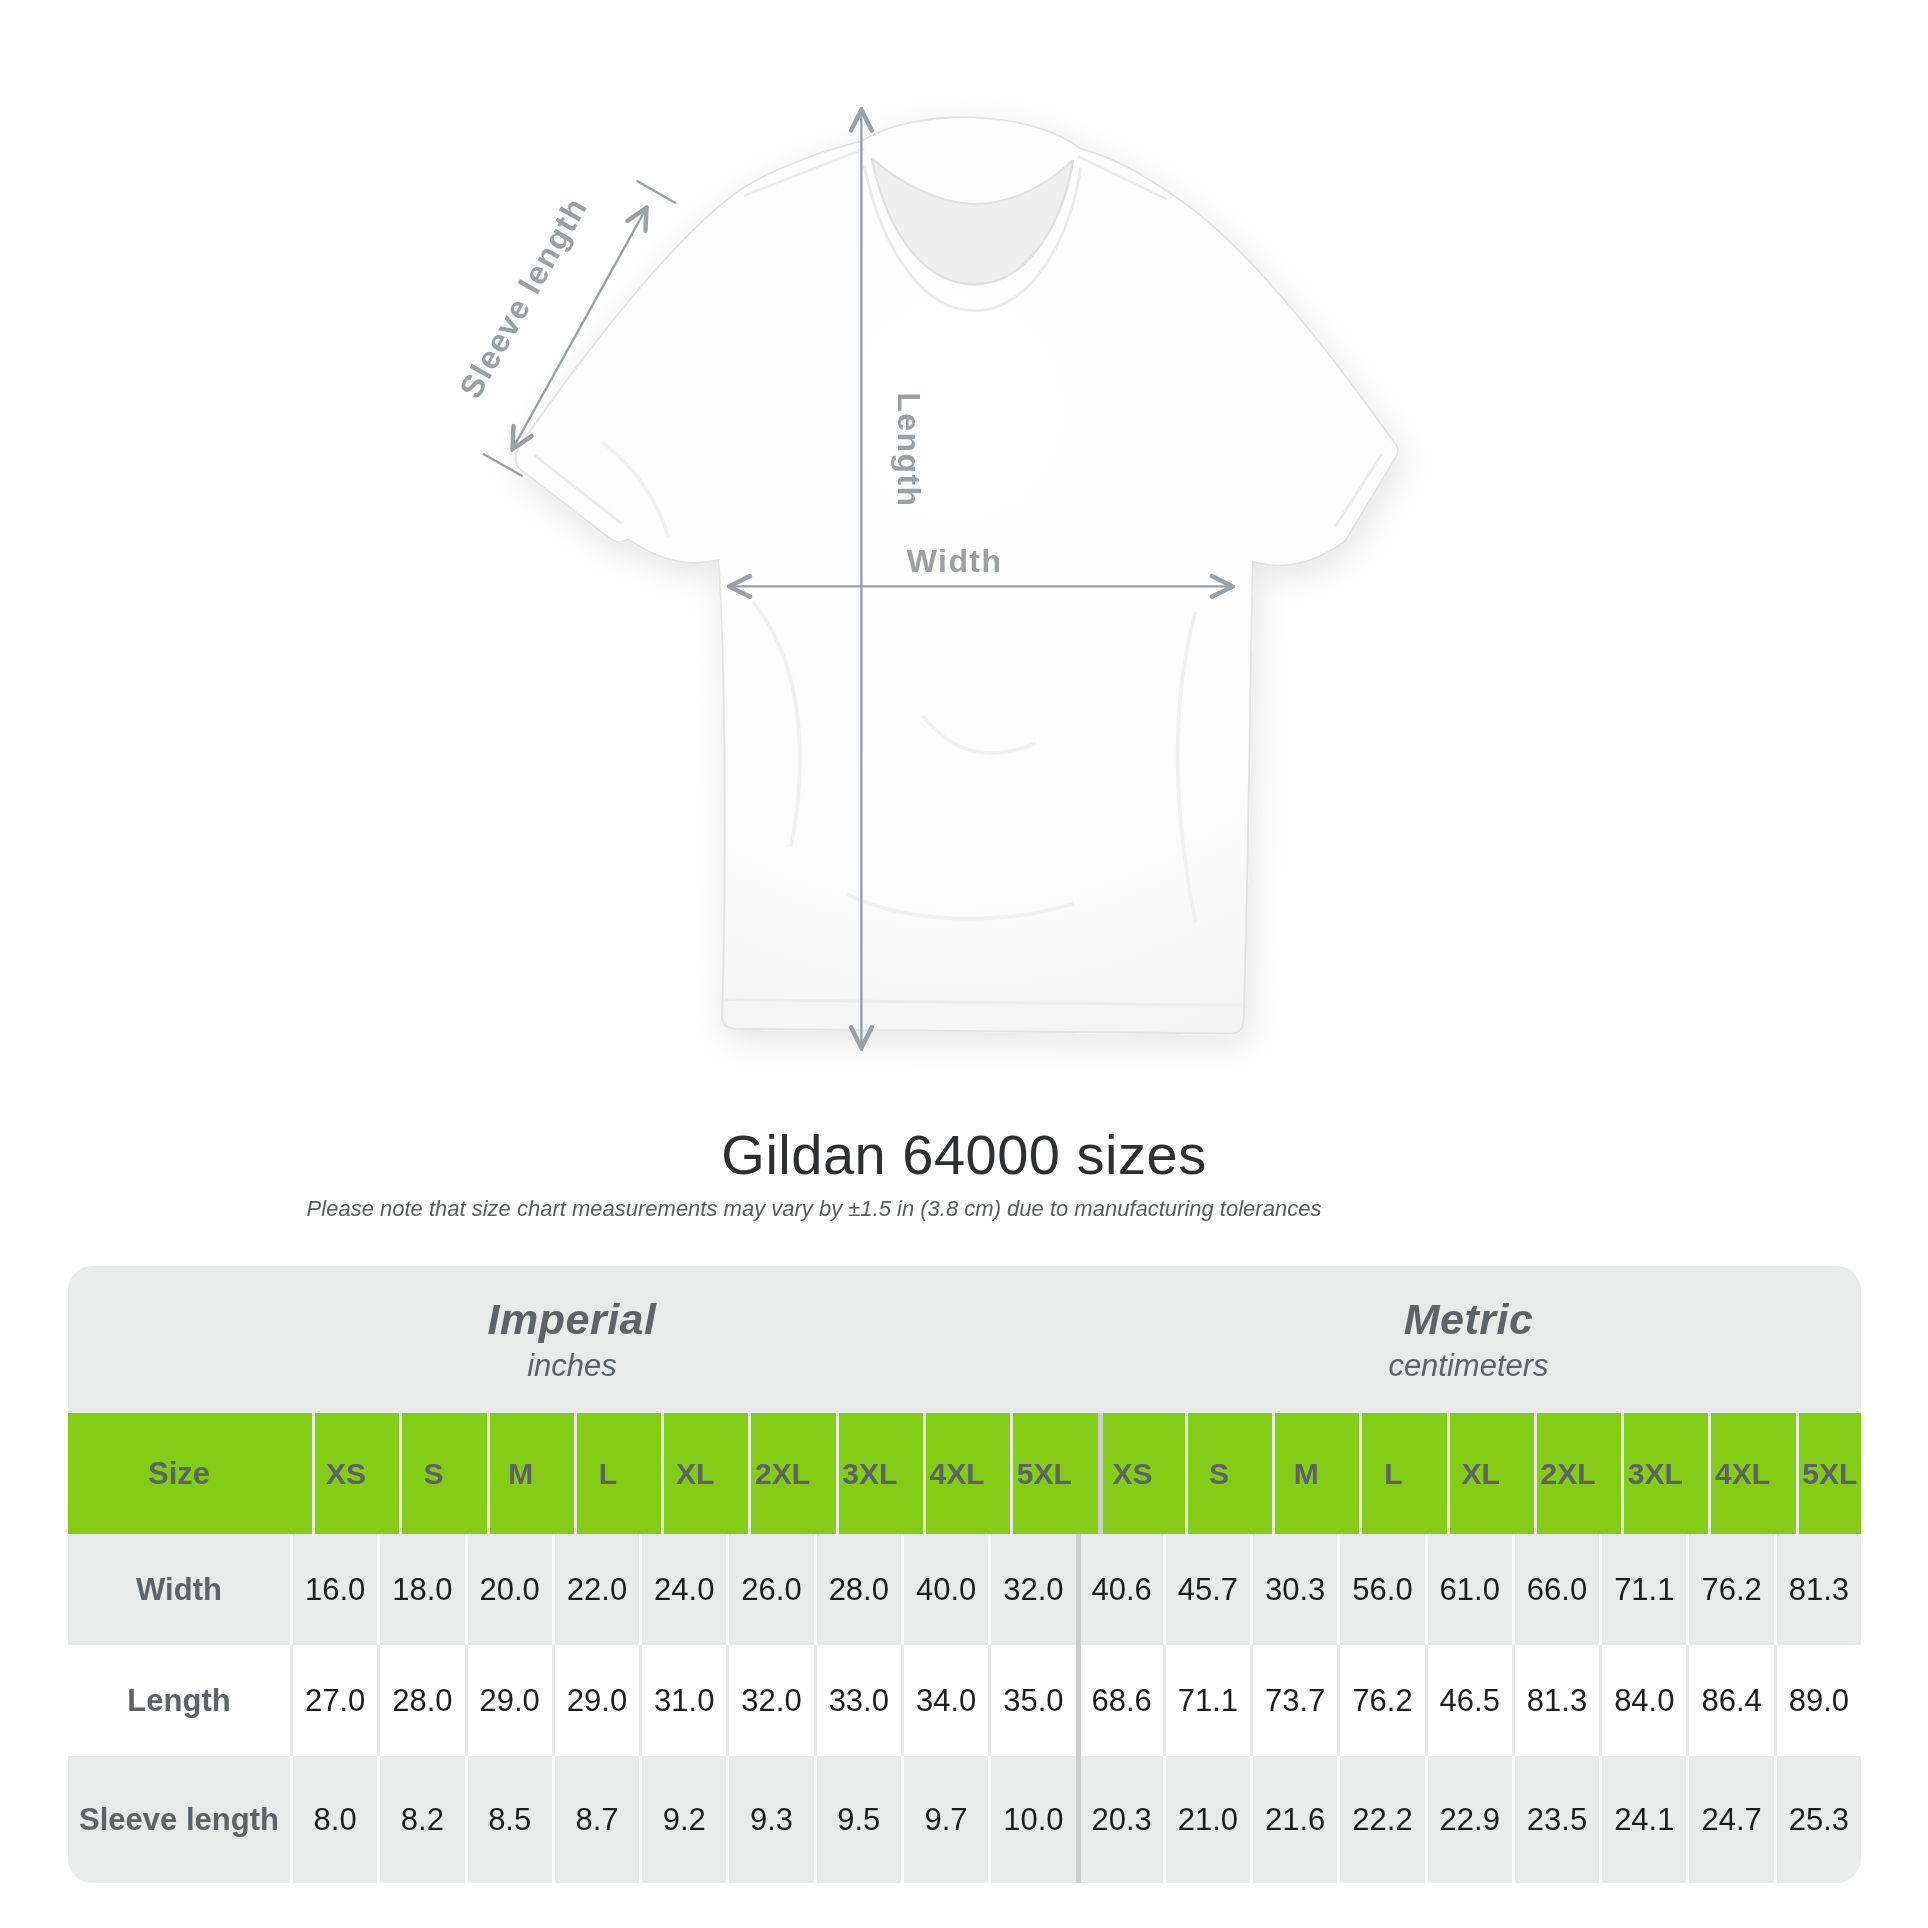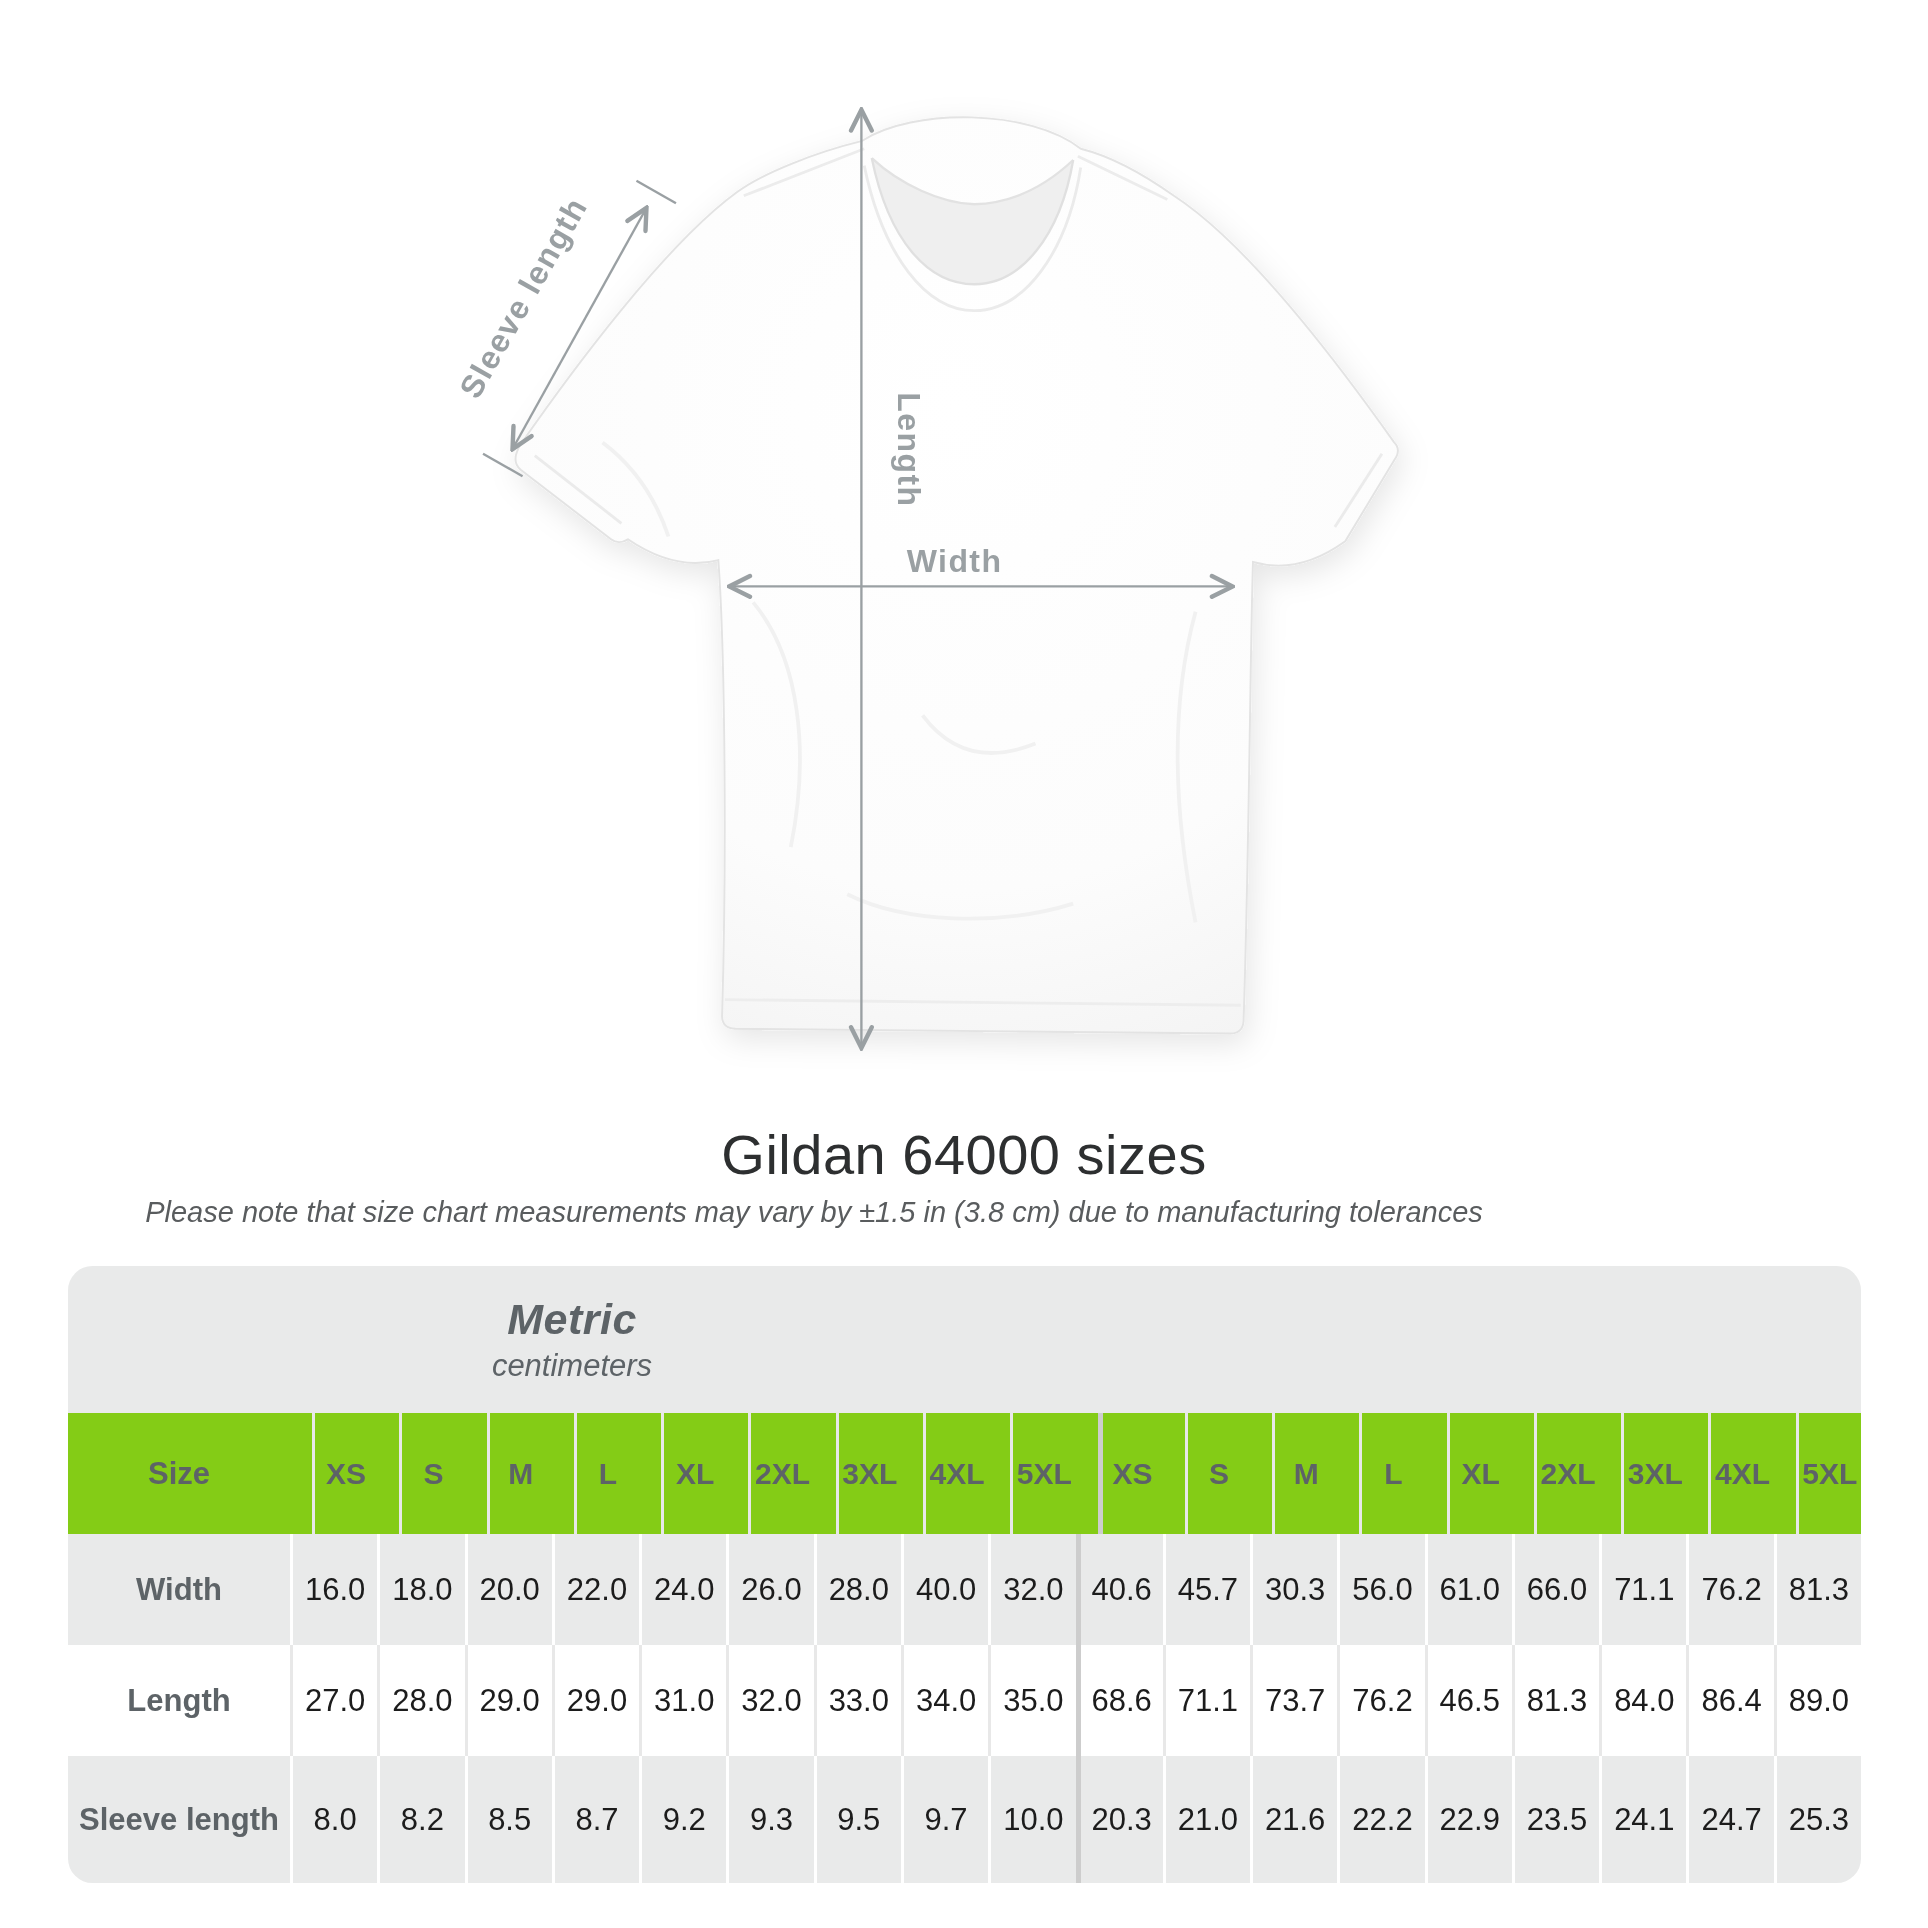--- a/index.html
+++ b/index.html
@@ -11,21 +11,21 @@
   .shirt-svg{position:absolute;left:0;top:0;width:1928px;height:1266px;display:block;}
   .dim-label{font-family:"Liberation Sans",sans-serif;font-size:34px;font-weight:700;
     fill:#9aa0a3;letter-spacing:1.5px;}
   
   .title{
     position:absolute;left:0;top:1122px;width:1928px;text-align:center;
     font-size:56px;font-weight:400;color:#2d2f30;letter-spacing:0.5px;
   }
   .note{
     position:absolute;left:0;top:1196px;width:1628px;text-align:center;
-    font-size:29px;font-style:italic;color:#595c5e;
+    font-size:22px;font-style:italic;color:#595c5e;
   }
   
   .size-table{
     position:absolute;left:68px;top:1266px;width:1793px;height:617px;
     border-radius:24.5px;overflow:hidden;background:#ffffff;
   }
   .band{display:grid;grid-template-columns:1008px 785px;height:147px;background:#e9eaea;}
   .band-cell{display:flex;flex-direction:column;align-items:center;justify-content:center;gap:3.8px;}
   .band-name{font-size:43px;font-weight:700;font-style:italic;color:#5d6367;letter-spacing:0.5px;}
   .band-unit{font-size:31px;font-style:italic;color:#5d6367;}
@@ -125,20 +125,24 @@
     <text class="dim-label" transform="translate(954,478) rotate(90)" text-anchor="middle">Length</text>
     <text class="dim-label" x="1014" y="608" text-anchor="middle">Width</text>
   </svg>
 
   <div class="title">Gildan 64000 sizes</div>
   <div class="note">Please note that size chart measurements may vary by ±1.5 in (3.8 cm) due to manufacturing tolerances</div>
 
   <div class="size-table">
 
     <div class="band">
+      <div class="band-cell">
+        <div class="band-name">Imperial</div>
+        <div class="band-unit">inches</div>
+      </div>
       <div class="band-cell">
         <div class="band-name">Metric</div>
         <div class="band-unit">centimeters</div>
       </div>
     </div>
 
     <div class="trow size-row">
       <div class="cell label-cell">Size</div>
       <div class="cell head">XS</div>
       <div class="cell head">S</div>

